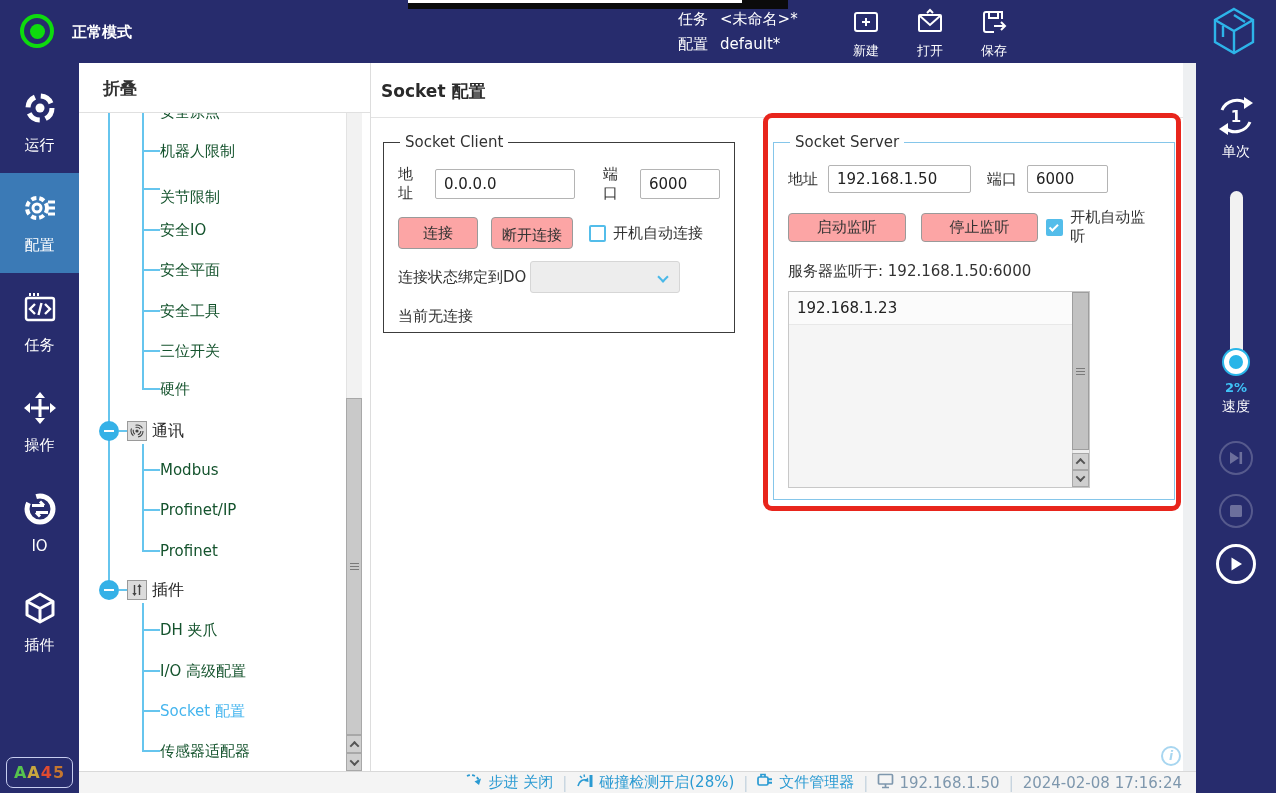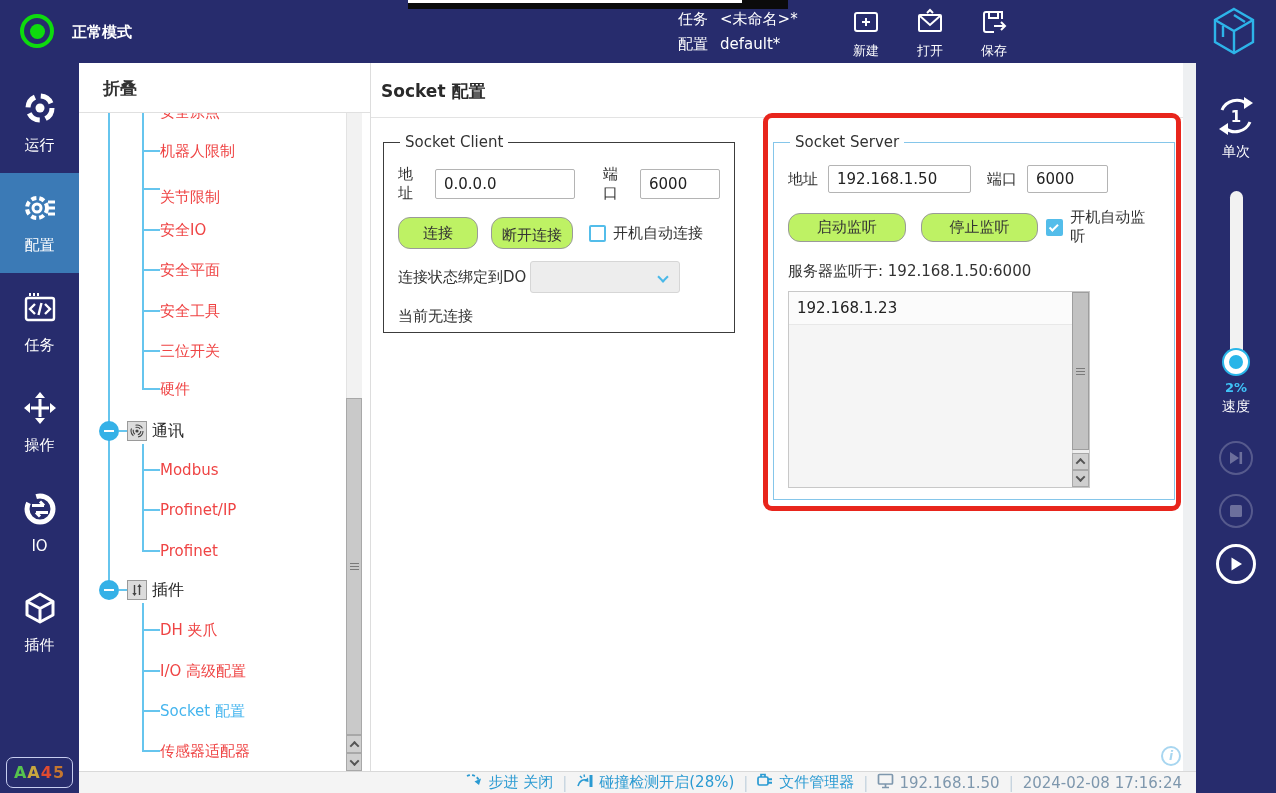--- a/index.html
+++ b/index.html
@@ -29,21 +29,21 @@
   .hw-badge span:nth-child(2){ color:#c9a63e; }
   .hw-badge span:nth-child(3){ color:#e04b30; }
   .hw-badge span:nth-child(4){ color:#c4762f; }
 
   
   .treepanel { position:absolute; left:79px; top:63px; width:292px; height:708px; background:#fff; border-right:1px solid #ddd; }
   .tree-header { height:50px; line-height:50px; padding-left:24px; font-size:17px; font-weight:bold; color:#333; border-bottom:1px solid #e0e0e0; background:#fff; }
   .tree-body { position:relative; height:658px; overflow:hidden; }
   .vline { position:absolute; width:2px; background:#66c5ee; }
   .hline { position:absolute; height:2px; background:#66c5ee; }
-  .tree-row { position:absolute; height:24px; display:flex; align-items:center; font-size:15px; color:#ef4444; cursor:pointer; white-space:nowrap; }
+  .tree-row { position:absolute; height:24px; display:flex; align-items:center; font-size:15px; color:#14532d; cursor:pointer; white-space:nowrap; }
   .tree-row.sel { color:#45b5ee; }
   .tree-node { position:absolute; height:24px; display:flex; align-items:center; cursor:pointer; }
   .toggle { position:absolute; left:20px; top:2px; width:20px; height:20px; border-radius:50%; background:#35b1e7; display:flex; align-items:center; justify-content:center; }
   .toggle .minus { width:10px; height:2px; background:#fff; }
   .node-icon { position:absolute; left:48px; top:2px; width:20px; height:20px; background:#dcdcdc; border:1px solid #9a9a9a; display:flex; align-items:center; justify-content:center; }
   .node-label { position:absolute; left:73px; font-size:16px; color:#222; }
   .tree-scroll { position:absolute; left:267px; top:50px; width:16px; height:658px; background:#f2f2f2; border-left:1px solid #e3e3e3; }
   .tree-thumb { position:absolute; left:267px; top:335px; width:16px; height:337px; background:#c9c9c9; border:1px solid #a8a8a8; display:flex; align-items:center; justify-content:center; }
   .grip { display:flex; flex-direction:column; gap:2px; }
   .grip i { display:block; width:9px; height:1px; background:#7a7a7a; }
@@ -58,21 +58,21 @@
   .main-sep { position:absolute; left:0; top:54px; width:812px; border-bottom:1px solid #e3e3e3; }
   fieldset { position:absolute; padding:0 14px 10px 14px; }
   fieldset legend { font-size:15px; color:#333; padding:0 5px; margin-left:2px; }
   .fs-client { left:12px; top:70px; width:352px; height:200px; border:1px solid #3c3c3c; }
   .fs-server { left:402px; top:70px; width:402px; height:367px; border:1px solid #85c6ea; }
   .red-box { position:absolute; left:392px; top:50px; width:418px; height:398px; border:5px solid #e8251c; border-radius:9px; pointer-events:none; z-index:5; }
   .frow { display:flex; align-items:center; }
   .flabel { margin-right:10px; color:#333; }
   .tinput { height:30px; border:1px solid #b4b4b4; border-radius:2px; background:#fff; padding:0 8px; font-size:15px; color:#222; font-family:inherit; }
   .fs-server .tinput { height:28px; }
-  .btn { height:32px; background:#bef264; border:1px solid #9a9a9a; border-radius:12px; font-size:15px; color:#333; font-family:inherit; cursor:pointer; }
+  .btn { height:32px; background:#fca5a5; border:1px solid #9a9a9a; border-radius:4px; font-size:15px; color:#333; font-family:inherit; cursor:pointer; }
   .fs-server .btn { height:29px; }
   .checkbox { width:17px; height:17px; border:2px solid #53bdea; border-radius:2px; background:#fff; display:flex; align-items:center; justify-content:center; cursor:pointer; }
   .checkbox .check { display:none; width:9px; height:5px; border-left:2px solid #fff; border-bottom:2px solid #fff; transform:rotate(-45deg) translate(0,-1px); }
   .checkbox.checked { background:#53bdea; border-color:#53bdea; }
   .checkbox.checked .check { display:block; }
   .cb-label { margin-left:7px; }
   .dropdown { position:relative; width:150px; height:32px; background:#ededed; border:1px solid #d6d6d6; border-radius:3px; cursor:pointer; }
   .dropdown .dchev { position:absolute; right:12px; top:11px; width:8px; height:8px; border-right:2px solid #49b8e8; border-bottom:2px solid #49b8e8; transform:rotate(45deg); }
   .listbox { position:relative; margin-top:10px; width:302px; height:197px; background:#f5f5f5; border:1px solid #c8c8c8; }
   .list-row { height:33px; background:#fbfbfb; border-bottom:1px solid #e8e8e8; display:flex; align-items:center; padding-left:8px; font-size:15px; color:#222; }

